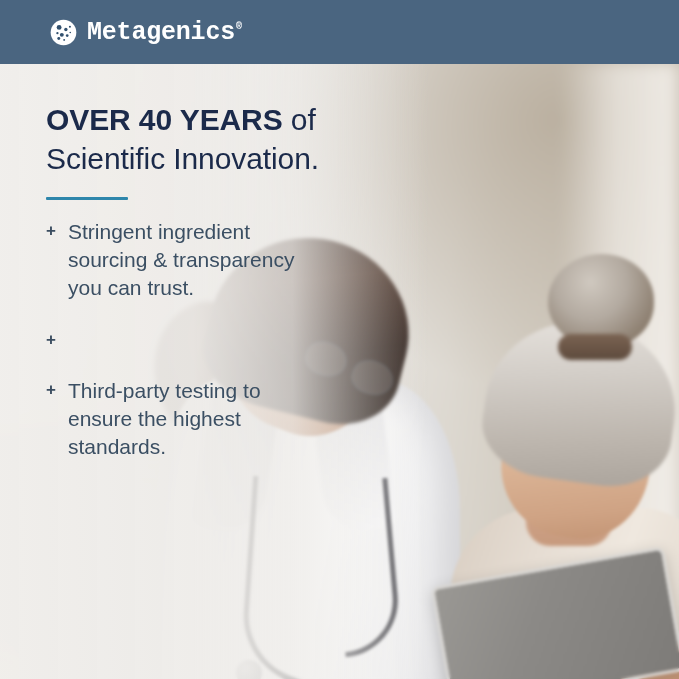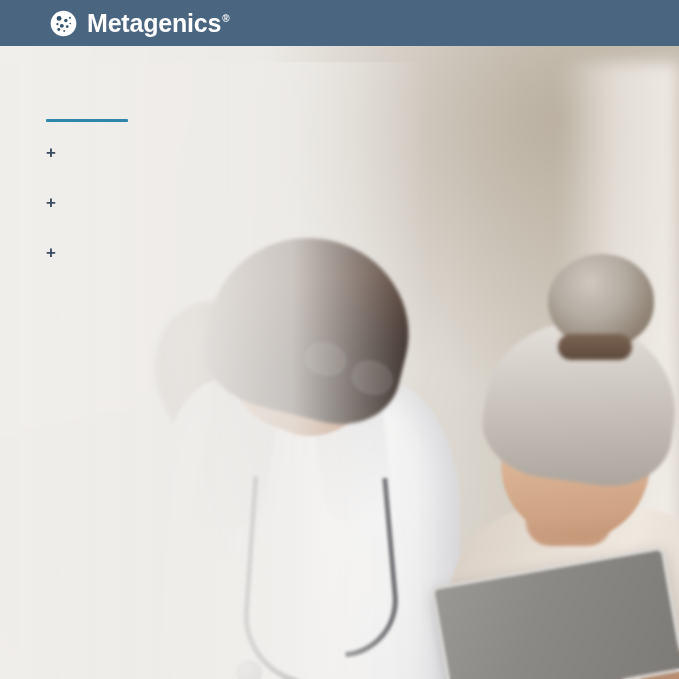--- a/index.html
+++ b/index.html
@@ -208,25 +208,26 @@
       rgba(237,235,232,0.80) 68%,
       rgba(236,234,231,0.35) 86%,
       rgba(236,234,231,0.0) 100%);
     pointer-events: none;
   }
 
   
   .header {
     position: absolute;
     left: 0; top: 0; right: 0;
-    height: 46px;
+    height: 64px;
     background: #4a6580;
     display: flex;
     align-items: center;
     z-index: 5;
+    font-family: Liberation Mono, monospace;
   }
   .brand {
     display: flex;
     align-items: center;
     margin-left: 50px;
     gap: 10px;
   }
   .brand-mark {
     width: 27px; height: 27px;
     display: block;
@@ -350,29 +351,32 @@
         <circle cx="25.5" cy="24.5" r="2.0" fill="#31506e"></circle>
         <circle cx="13.0" cy="29.0" r="2.2" fill="#31506e"></circle>
         <circle cx="21.0" cy="31.0" r="1.4" fill="#31506e"></circle>
         <circle cx="30.0" cy="20.0" r="1.2" fill="#31506e"></circle>
       </svg>
       <div class="brand-name"><span>Metagenics</span><span class="brand-tm">®</span></div>
     </div>
   </div>
 
   <div class="copy">
+    <h1 class="headline"><span class="hl-strong">OVER 40 YEARS</span><span> of</span><br><span>Scientific Innovation.</span></h1>
 
     <div class="rule"></div>
 
     <ul class="bullets">
       <li class="bullet">
         <span class="bullet-plus">+</span>
+        <span class="bullet-text">Stringent ingredient sourcing &amp; transparency you can trust.</span>
       </li>
       <li class="bullet">
         <span class="bullet-plus">+</span>
       </li>
       <li class="bullet">
         <span class="bullet-plus">+</span>
+        <span class="bullet-text">Third-party testing to ensure the highest standards.</span>
       </li>
     </ul>
   </div>
 
 </div>
 
 </body></html>

